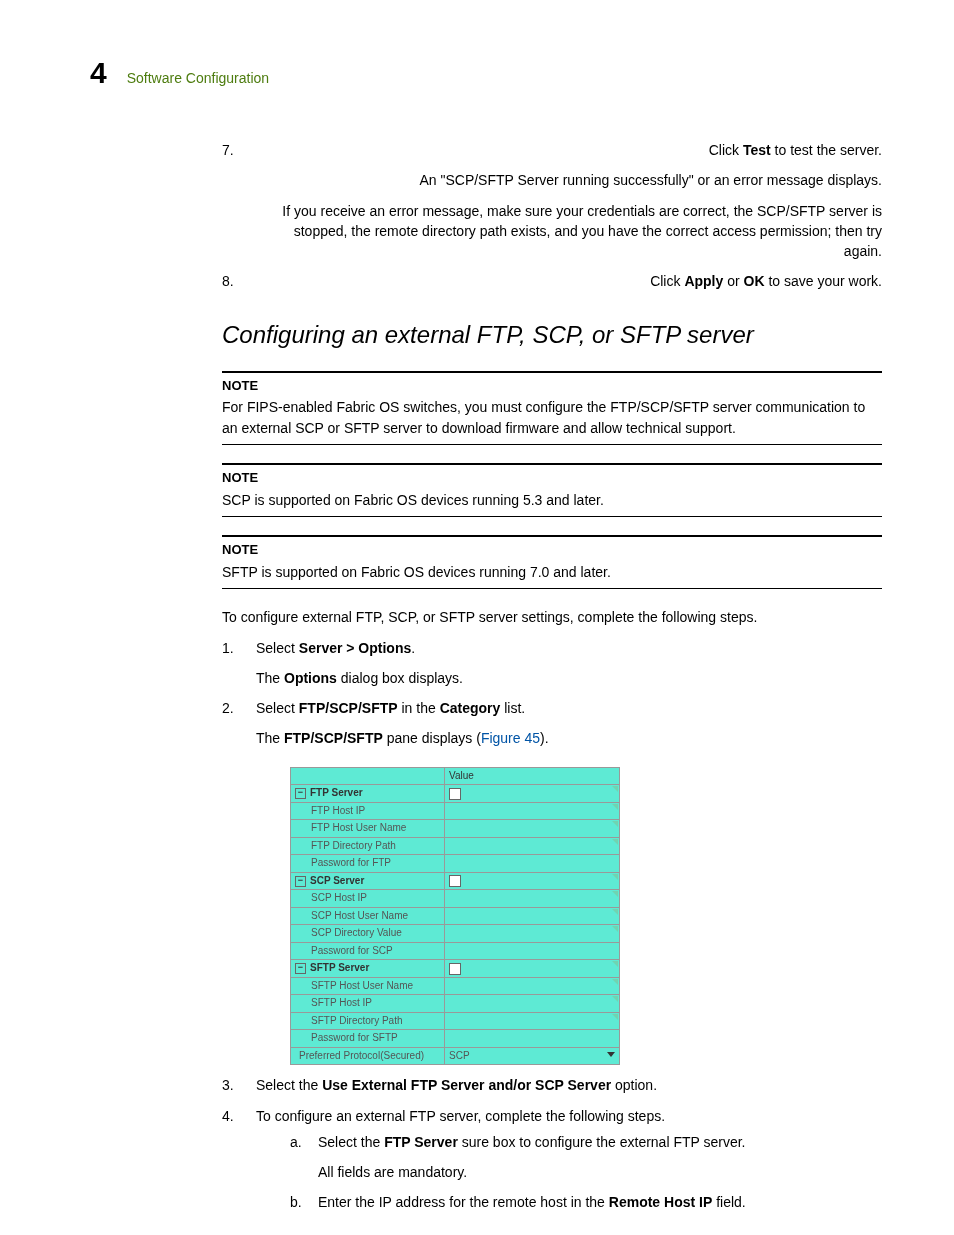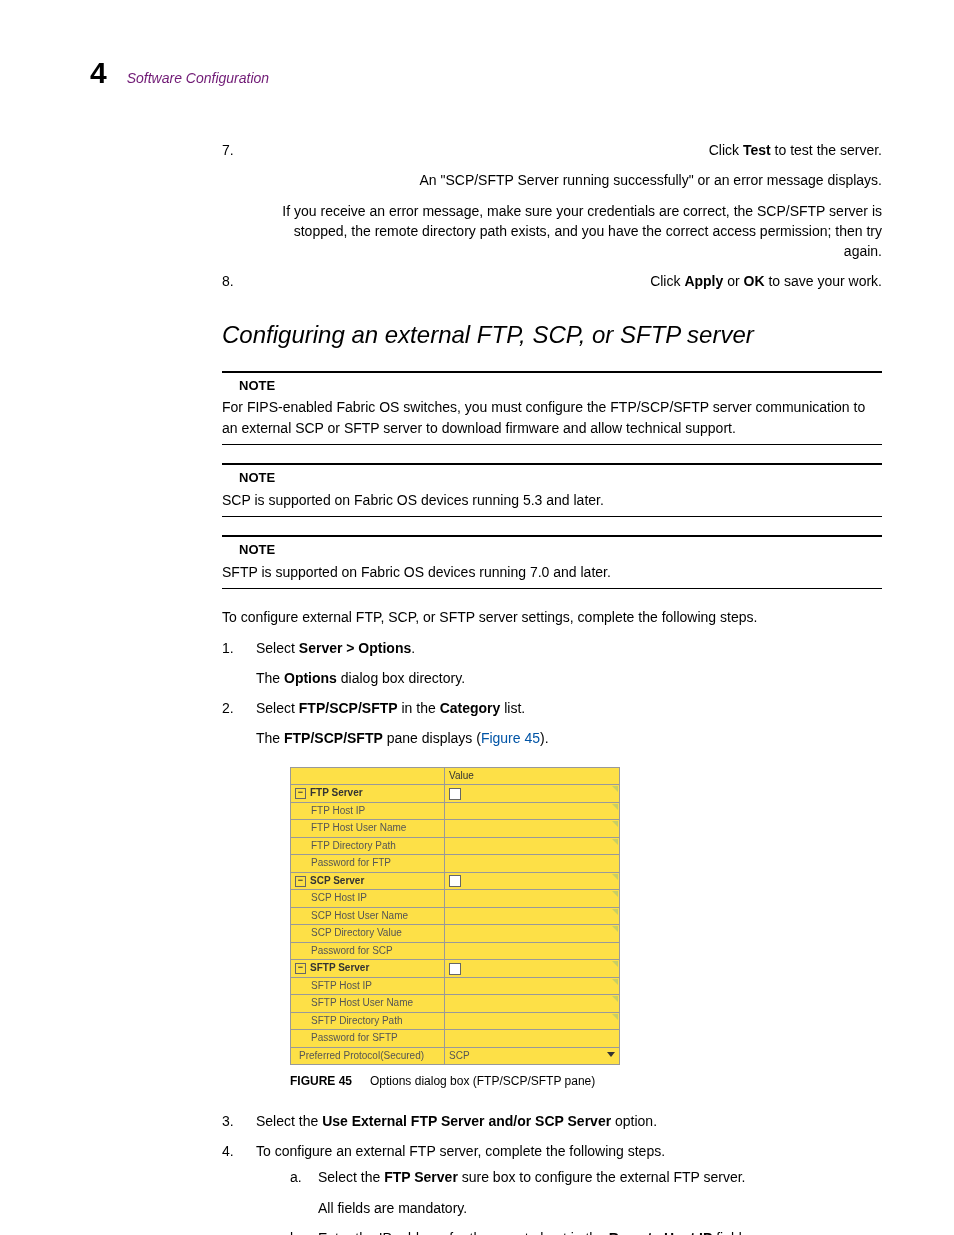--- a/index.html
+++ b/index.html
@@ -19,22 +19,21 @@
     align-items: baseline;
     margin-bottom: 50px;
   }
   .chapter-num {
     font-size: 30px;
     font-weight: bold;
     margin-right: 20px;
   }
   .chapter-title {
     font-size: 14px;
-    color: #701a75;
-    font-style: italic;
+    color: #4d7c0f;
   }
   .content {
     margin-left: 132px;
     font-size: 14px;
     line-height: 1.45;
   }
   ol.numbered {
     list-style: none;
     padding: 0;
     margin: 0;
@@ -83,21 +82,20 @@
   }
   .note-block {
     margin: 14px 0 18px 0;
   }
   .note-rule-thick { border-top: 2px solid #000; }
   .note-rule-thin  { border-top: 1px solid #000; margin-top:6px;}
   .note-label {
     font-weight: bold;
     font-size: 13px;
     margin-top: 4px;
-    margin-left: 17px;
   }
   .note-text {
     font-size: 14px;
     margin-top: 2px;
     margin-bottom: 4px;
   }
   .bold { font-weight: bold; }
   .link { color: #0054a6; }
 
   
@@ -108,21 +106,21 @@
     border-collapse: collapse;
     width: 330px;
     font-size: 10px;
     color: #555;
   }
   table.shot th, table.shot td {
     border: 1px solid #999;
     padding: 1px 4px;
     text-align: left;
     height: 14px;
-    background: #fde047;
+    background: #5eead4;
   }
   table.shot th.value-head {
     font-weight: normal;
     color:#333;
   }
   table.shot td.group {
     font-weight: bold;
     color:#333;
   }
   table.shot td.indent1 { padding-left: 20px; }
@@ -229,21 +227,21 @@
       <div class="note-text">SFTP is supported on Fabric OS devices running 7.0 and later.</div>
       <div class="note-rule-thin"></div>
     </div>
 
     <div class="sub-para">To configure external FTP, SCP, or SFTP server settings, complete the following steps.</div>
 
     <ol class="numbered2">
       <li>
         <span>Select </span><span class="bold">Server &gt; Options</span><span>.</span>
         <div class="sub-para">
-          <span>The </span><span class="bold">Options</span><span> dialog box directory.</span>
+          <span>The </span><span class="bold">Options</span><span> dialog box displays.</span>
         </div>
       </li>
       <li>
         <span>Select </span><span class="bold">FTP/SCP/SFTP</span><span> in the </span><span class="bold">Category</span><span> list.</span>
         <div class="sub-para">
           <span>The </span><span class="bold">FTP/SCP/SFTP</span><span> pane displays (</span><span class="link">Figure 45</span><span>).</span>
         </div>
 
         
         <div class="shot-wrap">
@@ -306,27 +304,27 @@
             <tr>
                   <td class="indent1">Password for SCP</td>
                   <td class="valcell"></td>
                 </tr>
 
             <tr>
                   <td class="group"><span class="toggle">−</span><span>SFTP Server</span></td>
                   <td class="valcell"><span class="chk"></span><span class="tri"></span></td>
                 </tr>
             <tr>
+                  <td class="indent1">SFTP Host User Name</td>
+                  <td class="valcell">
+                    <span class="tri"></span>
+                  </td>
+                </tr>
+            <tr>
                   <td class="indent1">SFTP Host IP</td>
-                  <td class="valcell">
-                    <span class="tri"></span>
-                  </td>
-                </tr>
-            <tr>
-                  <td class="indent1">SFTP Host User Name</td>
                   <td class="valcell">
                     <span class="tri"></span>
                   </td>
                 </tr>
             <tr>
                   <td class="indent1">SFTP Directory Path</td>
                   <td class="valcell">
                     <span class="tri"></span>
                   </td>
                 </tr>
@@ -334,23 +332,20 @@
                   <td class="indent1">Password for SFTP</td>
                   <td class="valcell"></td>
                 </tr>
 
             <tr>
                   <td class="indent1" style="padding-left:8px">Preferred Protocol(Secured)</td>
                 <td class="valcell"><span>SCP</span><span class="dropdown-arrow"></span></td>
                 </tr>
           </tbody>
             </table>
-        </div>
-        <div class="figcap">
-          <span class="figlabel">FIGURE 45</span><span>Options dialog box (FTP/SCP/SFTP pane)</span>
         </div>
       </li>
 
       <li>
         <span>Select the </span><span class="bold">Use External FTP Server and/or SCP Server</span><span> option.</span>
       </li>
 
       <li>
         <span>To configure an external FTP server, complete the following steps.</span>
         <ol class="lettered">

